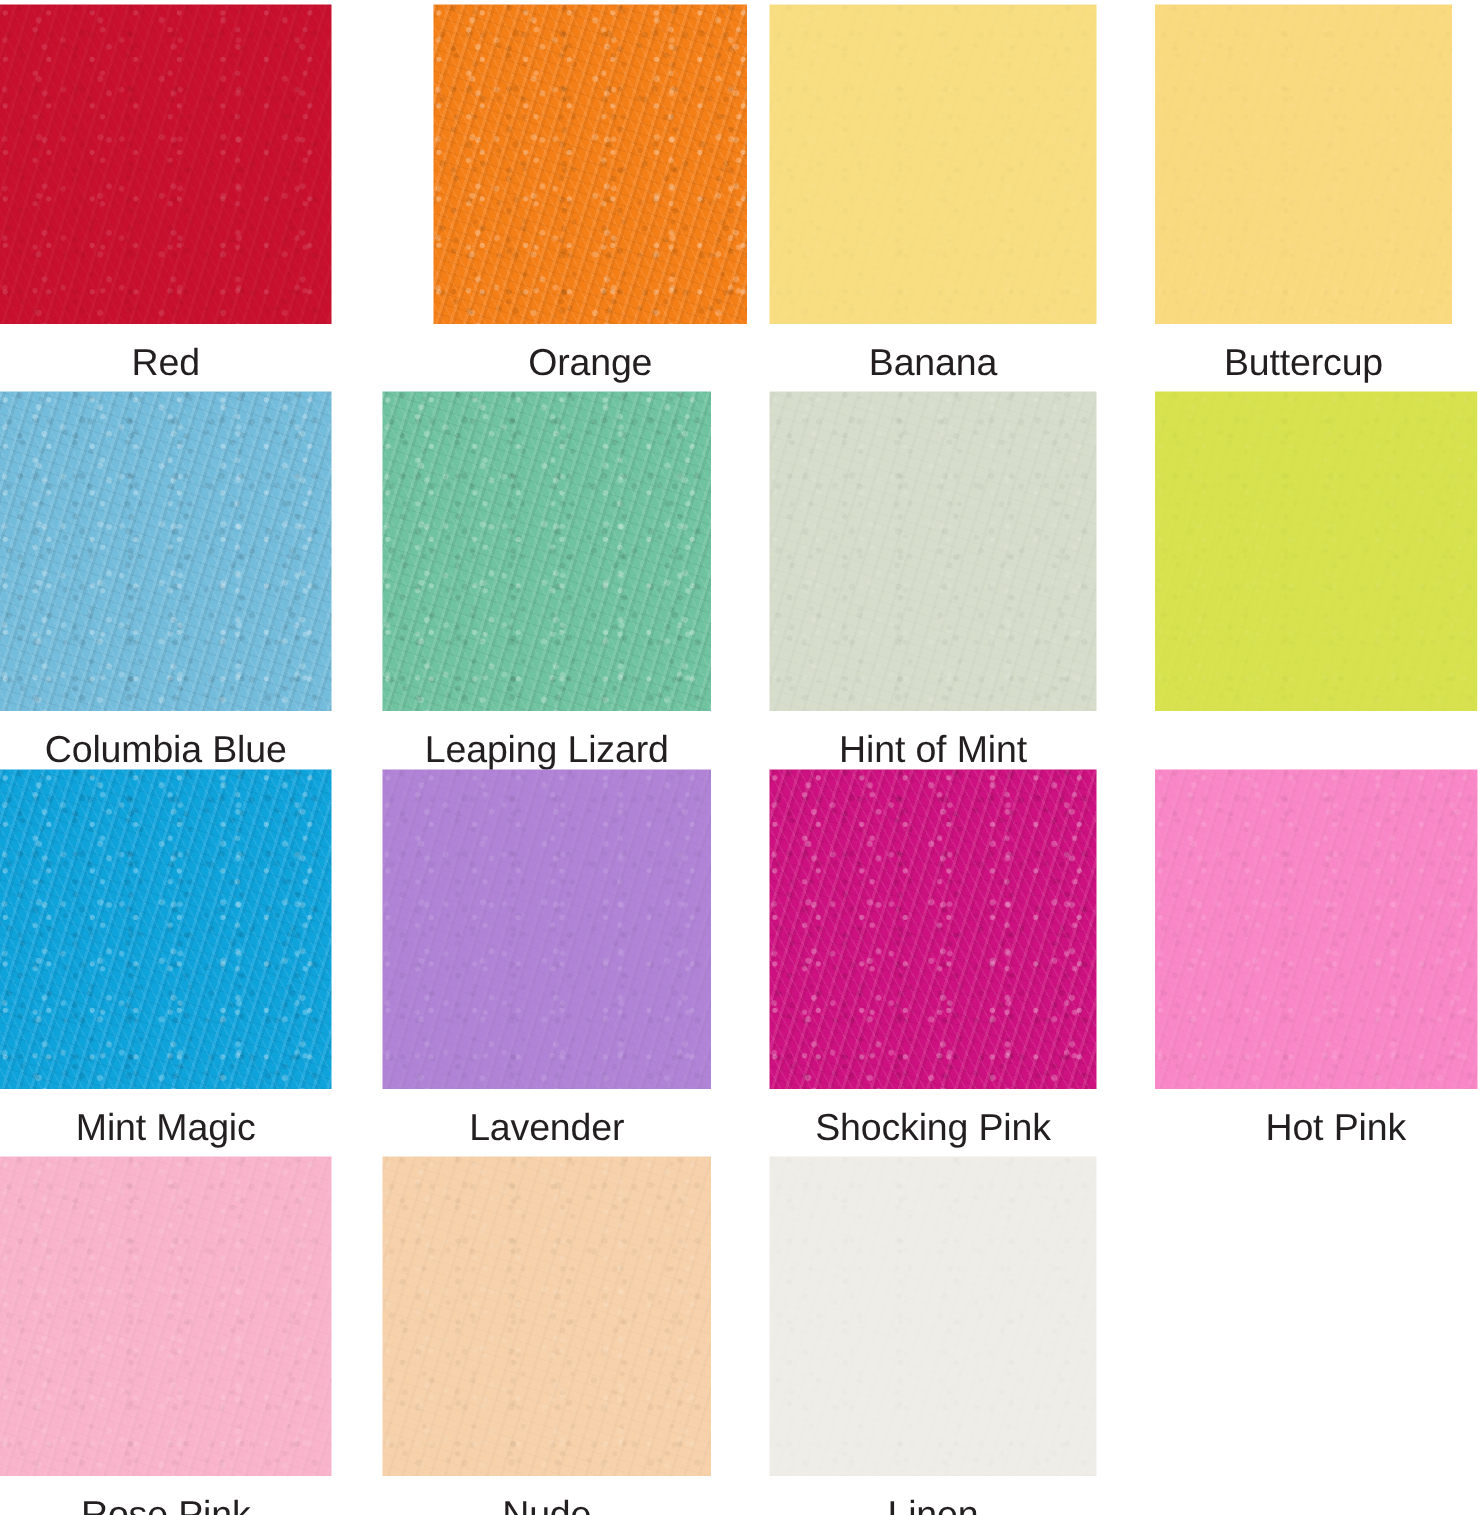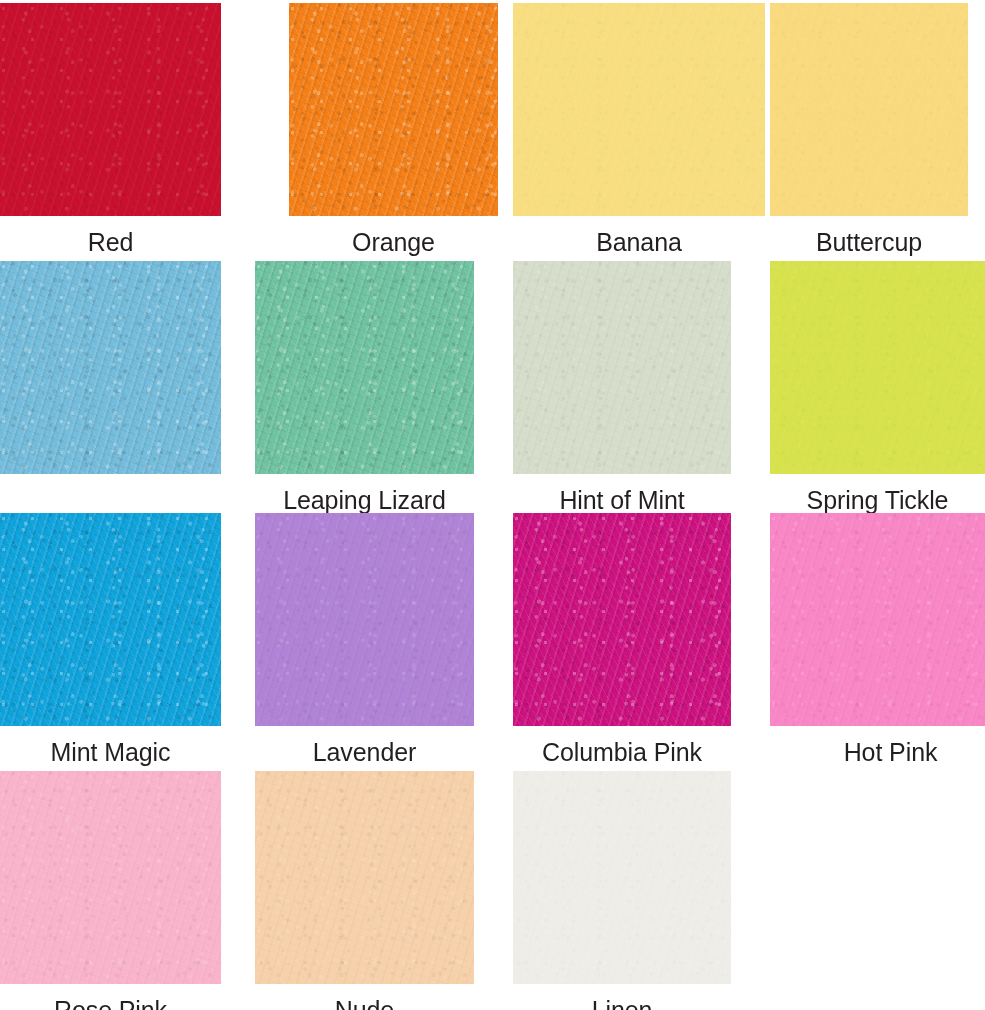--- a/index.html
+++ b/index.html
@@ -100,54 +100,54 @@
 
 <div id="swatch-grid">
     <div class="swatch-cell" style="left: 0px; top: 3px; width: 221px;">
       <div class="swatch-chip texture-light" title="Red" style="height: 213px; background-color: rgb(200, 16, 46);"></div>
       <span class="swatch-label" style="color: rgb(35, 31, 32);">Red</span>
     </div>
     <div class="swatch-cell" style="left: 265px; top: 3px; width: 209px; margin-left: 24px;">
       <div class="swatch-chip texture-strong" title="Orange" style="height: 213px; background-color: rgb(245, 127, 23);"></div>
       <span class="swatch-label" style="color: rgb(35, 31, 32);">Orange</span>
     </div>
-    <div class="swatch-cell" style="left: 513px; top: 3px; width: 252px;">
+    <div class="swatch-cell" style="left: 513px; top: 3px; width: 218px;">
       <div class="swatch-chip texture-flat" title="Banana" style="height: 213px; background-color: rgb(248, 222, 129);"></div>
       <span class="swatch-label" style="color: rgb(35, 31, 32);">Banana</span>
     </div>
     <div class="swatch-cell" style="left: 770px; top: 3px; width: 198px;">
       <div class="swatch-chip texture-flat" title="Buttercup" style="height: 213px; background-color: rgb(250, 218, 127);"></div>
       <span class="swatch-label" style="color: rgb(35, 31, 32);">Buttercup</span>
     </div>
     <div class="swatch-cell" style="left: 0px; top: 261px; width: 221px;">
       <div class="swatch-chip texture-strong" title="Columbia Blue" style="height: 213px; background-color: rgb(116, 188, 219);"></div>
+      <span class="swatch-label" style="color: rgb(35, 31, 32);">Columbia Blue</span>
     </div>
     <div class="swatch-cell" style="left: 255px; top: 261px; width: 219px;">
       <div class="swatch-chip texture-strong" title="Leaping Lizard" style="height: 213px; background-color: rgb(111, 195, 160);"></div>
       <span class="swatch-label" style="color: rgb(35, 31, 32);">Leaping Lizard</span>
     </div>
     <div class="swatch-cell" style="left: 513px; top: 261px; width: 218px;">
       <div class="swatch-chip texture-light" title="Hint of Mint" style="height: 213px; background-color: rgb(214, 221, 203);"></div>
       <span class="swatch-label" style="color: rgb(35, 31, 32);">Hint of Mint</span>
     </div>
     <div class="swatch-cell" style="left: 770px; top: 261px; width: 215px;">
       <div class="swatch-chip texture-flat" title="Spring Tickle" style="height: 213px; background-color: rgb(215, 226, 78);"></div>
-      <span class="swatch-label" style="color: rgb(35, 31, 32);">Spring Tickle</span>
     </div>
     <div class="swatch-cell" style="left: 0px; top: 513px; width: 221px;">
       <div class="swatch-chip texture-strong" title="Blue Magic" style="height: 213px; background-color: rgb(15, 163, 220);"></div>
       <span class="swatch-label" style="color: rgb(35, 31, 32);">Mint Magic</span>
     </div>
     <div class="swatch-cell" style="left: 255px; top: 513px; width: 219px;">
       <div class="swatch-chip texture-light" title="Lavender" style="height: 213px; background-color: rgb(176, 131, 214);"></div>
       <span class="swatch-label" style="color: rgb(35, 31, 32);">Lavender</span>
     </div>
     <div class="swatch-cell" style="left: 513px; top: 513px; width: 218px;">
       <div class="swatch-chip texture-strong" title="Shocking Pink" style="height: 213px; background-color: rgb(206, 17, 128);"></div>
-      <span class="swatch-label" style="color: rgb(35, 31, 32);">Columbia Pink</span>
+      <span class="swatch-label" style="color: rgb(35, 31, 32);">Shocking Pink</span>
     </div>
     <div class="swatch-cell" style="left: 770px; top: 513px; width: 241px;">
       <div class="swatch-chip texture-light" title="Hot Pink" style="height: 213px; background-color: rgb(249, 135, 199);"></div>
       <span class="swatch-label" style="color: rgb(35, 31, 32);">Hot Pink</span>
     </div>
     <div class="swatch-cell" style="left: 0px; top: 771px; width: 221px;">
       <div class="swatch-chip texture-light" title="Rose Pink" style="height: 213px; background-color: rgb(249, 180, 203);"></div>
       <span class="swatch-label" style="color: rgb(35, 31, 32);">Rose Pink</span>
     </div>
     <div class="swatch-cell" style="left: 255px; top: 771px; width: 219px;">

